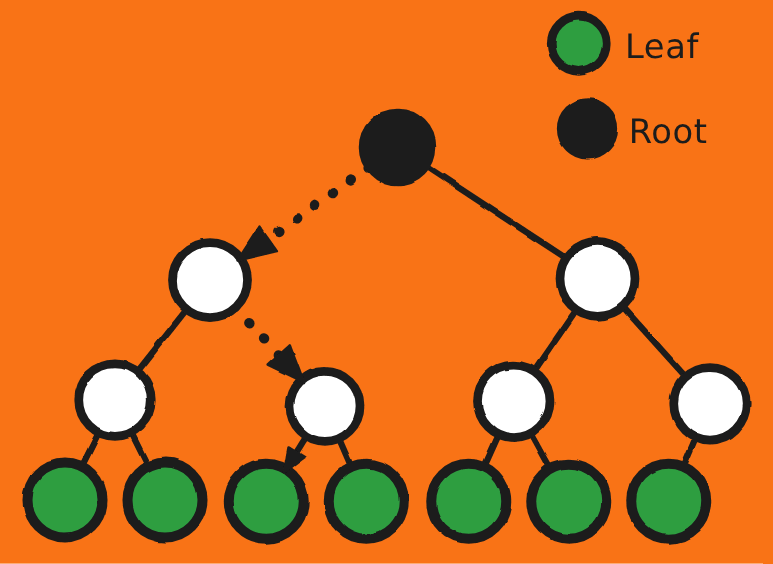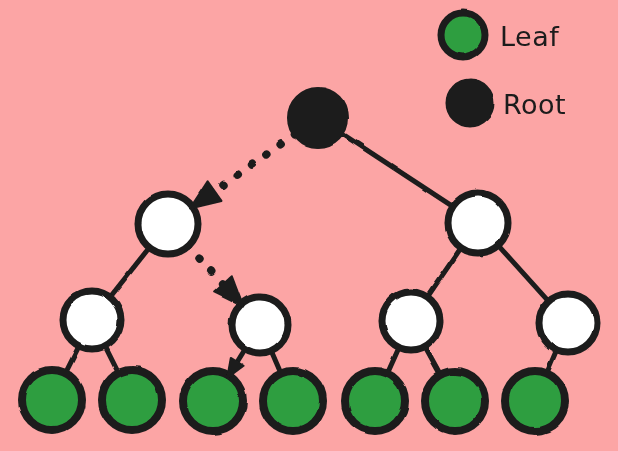--- a/index.html
+++ b/index.html
@@ -32,21 +32,21 @@
     font-family: "DejaVu Sans", sans-serif;
     font-size: 27px;
     font-weight: 400;
     letter-spacing: 0.5px;
     fill: #1c1c1c;
   }
 </style>
 </head>
 <body>
 
-<div id="stage" style="background: #fca5a5;">
+<div id="stage" style="background: #f97316;">
   <svg id="diagram" viewBox="0 0 618 451" xmlns="http://www.w3.org/2000/svg">
     <defs>
       <filter id="rough" x="-20%" y="-20%" width="140%" height="140%">
         <feTurbulence type="fractalNoise" baseFrequency="0.045" numOctaves="2" seed="7" result="noise"></feTurbulence>
         <feDisplacementMap in="SourceGraphic" in2="noise" scale="2.4" xChannelSelector="R" yChannelSelector="G"></feDisplacementMap>
       </filter>
     </defs>
 
     <g id="edges-layer" filter="url(#rough)">
         <line x1="295.13335253001696" y1="134.15909754545467" x2="212.91662895889522" y2="192.25891553571404" stroke="#1c1c1c" stroke-linecap="round" stroke-width="8" stroke-dasharray="0.5 17"></line>

